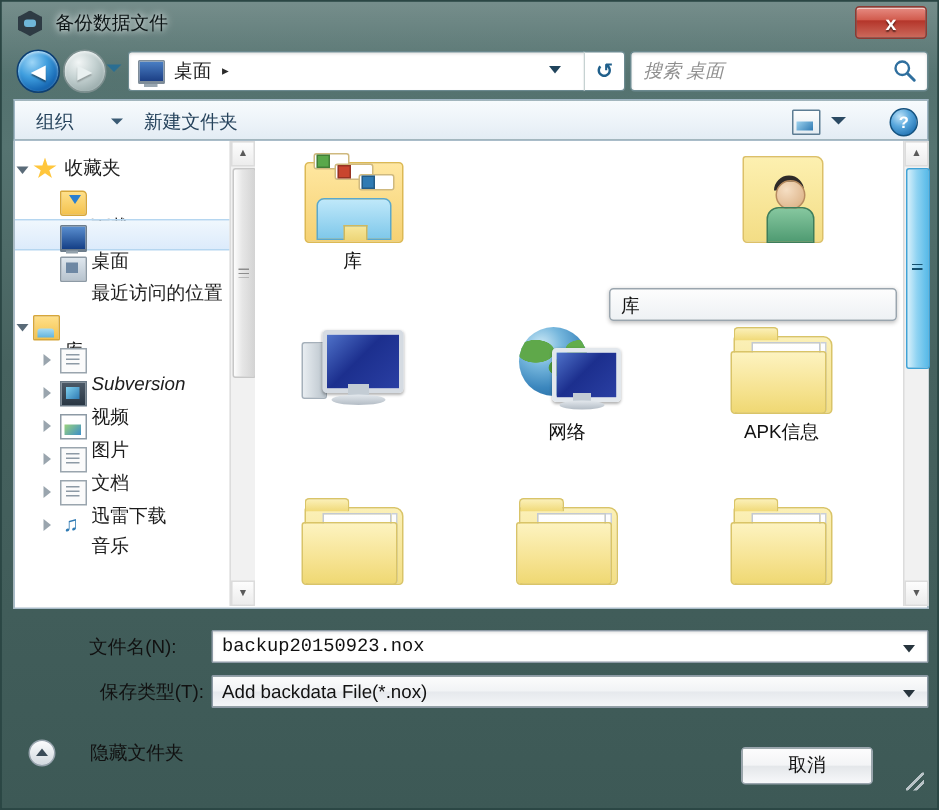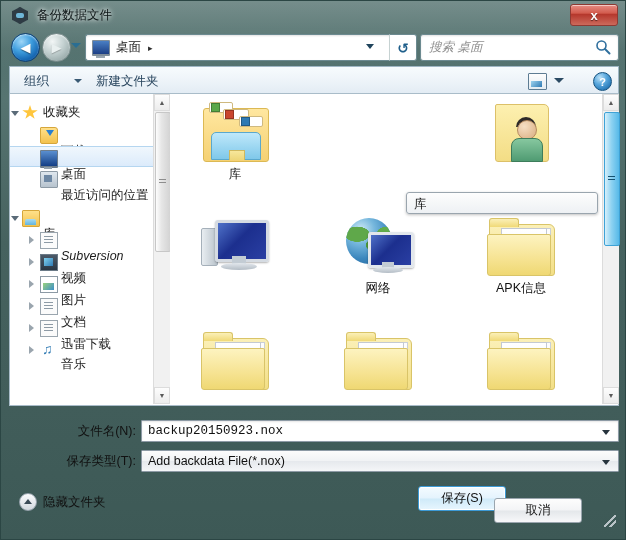--- a/index.html
+++ b/index.html
@@ -362,21 +362,21 @@
     box-shadow:0 1px 3px rgba(0,0,0,.25);
     font-size:12.5px;color:#111;line-height:22px;padding-left:7px;
     box-sizing:border-box;z-index:40;
   }
   
   #form-area{position:absolute;left:8px;top:407px;width:610px;height:56px;}
   .form-label{
     position:absolute;right:0;height:20px;line-height:20px;
     font-size:12.5px;color:#111;white-space:nowrap;
   }
-  #lbl-filename{left:40px;top:420px;width:95px;text-align:right;position:absolute;}
+  #lbl-filename{left:40px;top:420px;width:95px;text-align:center;position:absolute;}
   #lbl-filetype{left:40px;top:450px;width:95px;text-align:right;position:absolute;}
   .combo{
     position:absolute;left:140px;width:478px;height:22px;box-sizing:border-box;
     border:1px solid #8d9aa5;border-radius:1px;
     display:flex;align-items:center;cursor:text;
   }
   #filename-combo{
     top:419px;background:#fff;
     box-shadow:inset 0 1px 2px rgba(0,0,0,.10);
     font-family:Liberation Mono, monospace;
@@ -401,21 +401,21 @@
   #hide-ico{
     width:16px;height:16px;border-radius:50%;flex:none;
     background:linear-gradient(180deg,#fbfcfd,#d2d9df);
     border:1px solid #97a3ad;position:relative;
   }
   #hide-ico::after{
     content:"";position:absolute;left:4px;top:5px;width:0;height:0;
     border-left:4px solid transparent;border-right:4px solid transparent;
     border-bottom:5px solid #3a4b57;
   }
-  #hide-lbl{margin-left:6px;font-size:12.5px;color:#111;white-space:nowrap;}
+  #hide-lbl{margin-left:23px;font-size:12.5px;color:#111;white-space:nowrap;}
   .dlg-btn{
     position:absolute;top:9px;width:88px;height:25px;box-sizing:border-box;
     border-radius:3px;font-size:12.5px;color:#111;cursor:pointer;
     display:flex;align-items:center;justify-content:center;
   }
   #save-btn{
     left:409px;
     background:linear-gradient(180deg,#f4fbff 0%,#e4f3fd 48%,#cfeaf9 52%,#e8f6fe 100%);
     border:1px solid #3c9ad6;
     box-shadow:0 0 0 1px #ffffff inset;
@@ -678,21 +678,18 @@
   <div id="filetype-combo" class="combo">
     <span class="combo-val">Add backdata File(*.nox)</span>
     <span class="combo-caret"></span>
   </div>
 
   <div id="footer">
     <div id="hide-folders">
       <div id="hide-ico"></div>
       <div id="hide-lbl">隐藏文件夹</div>
     </div>
-    <div id="save-btn" class="dlg-btn">
-      <span>保存(S)</span>
-    </div>
     <div id="cancel-btn" class="dlg-btn">
       <span>取消</span>
     </div>
     <div id="grip"></div>
   </div>
 </div>
 
 </body></html>

